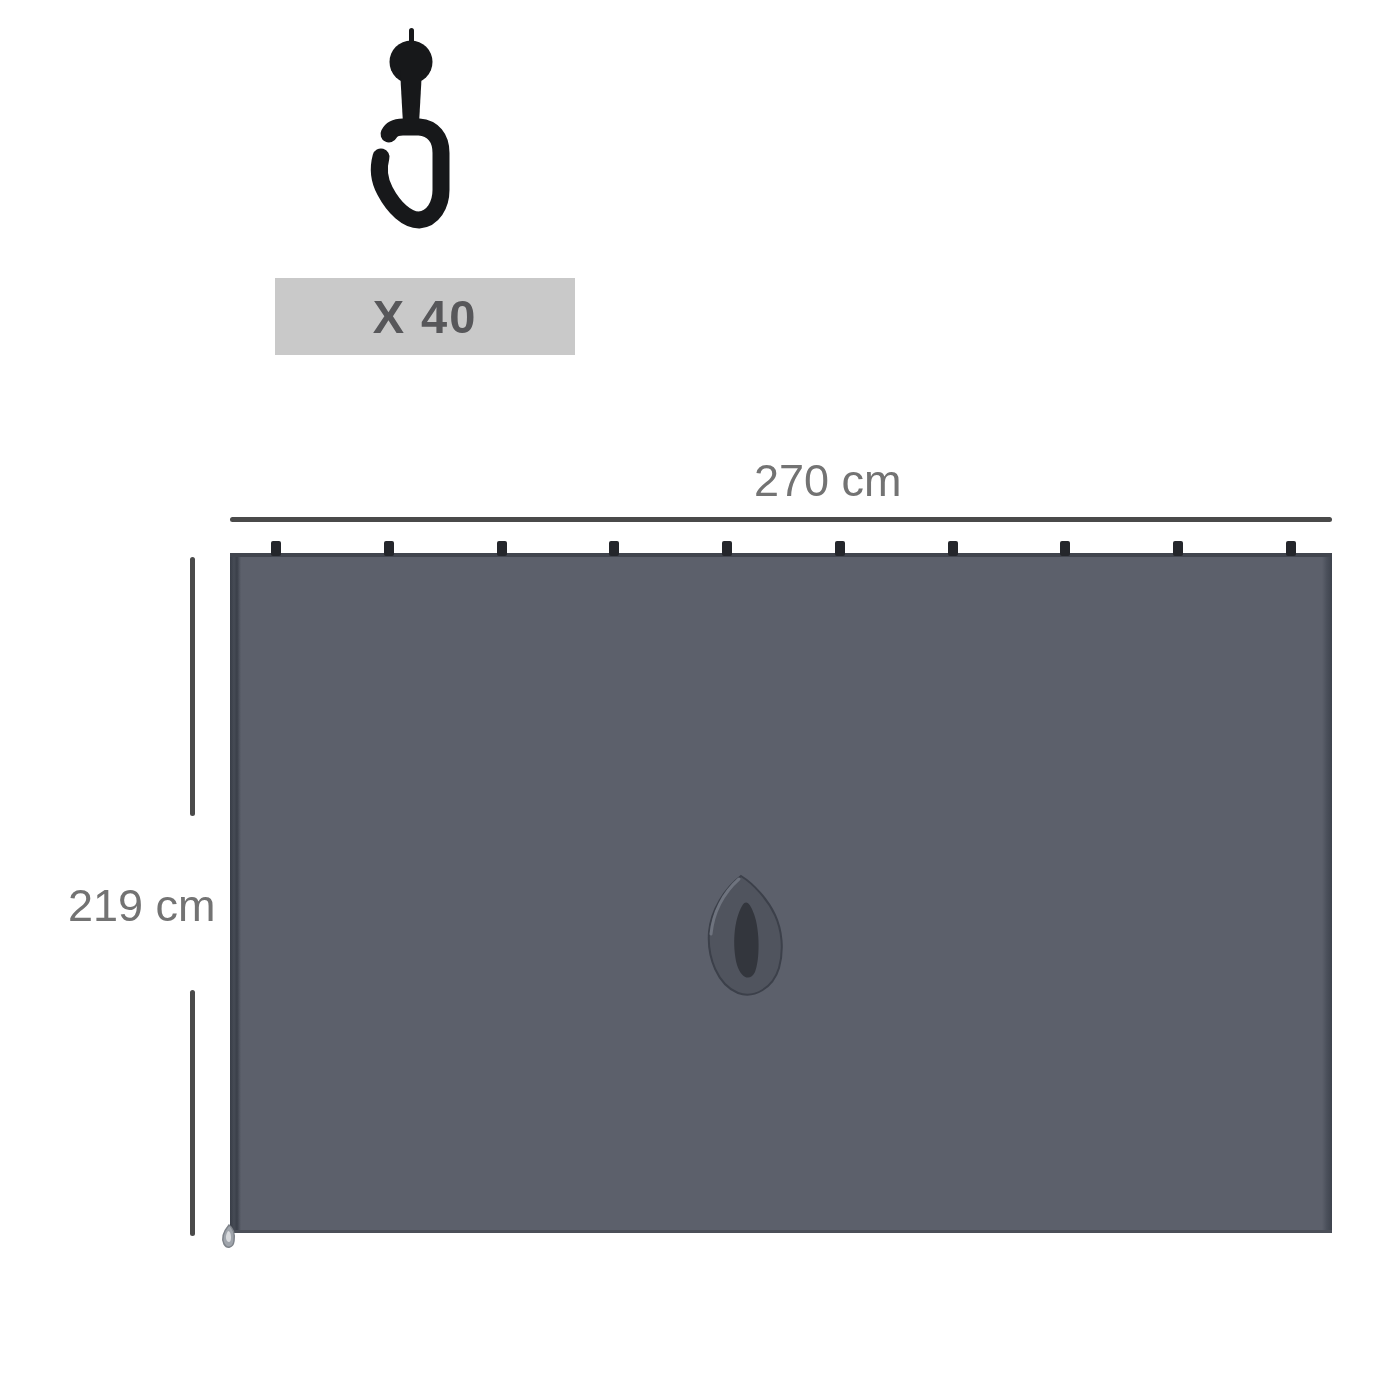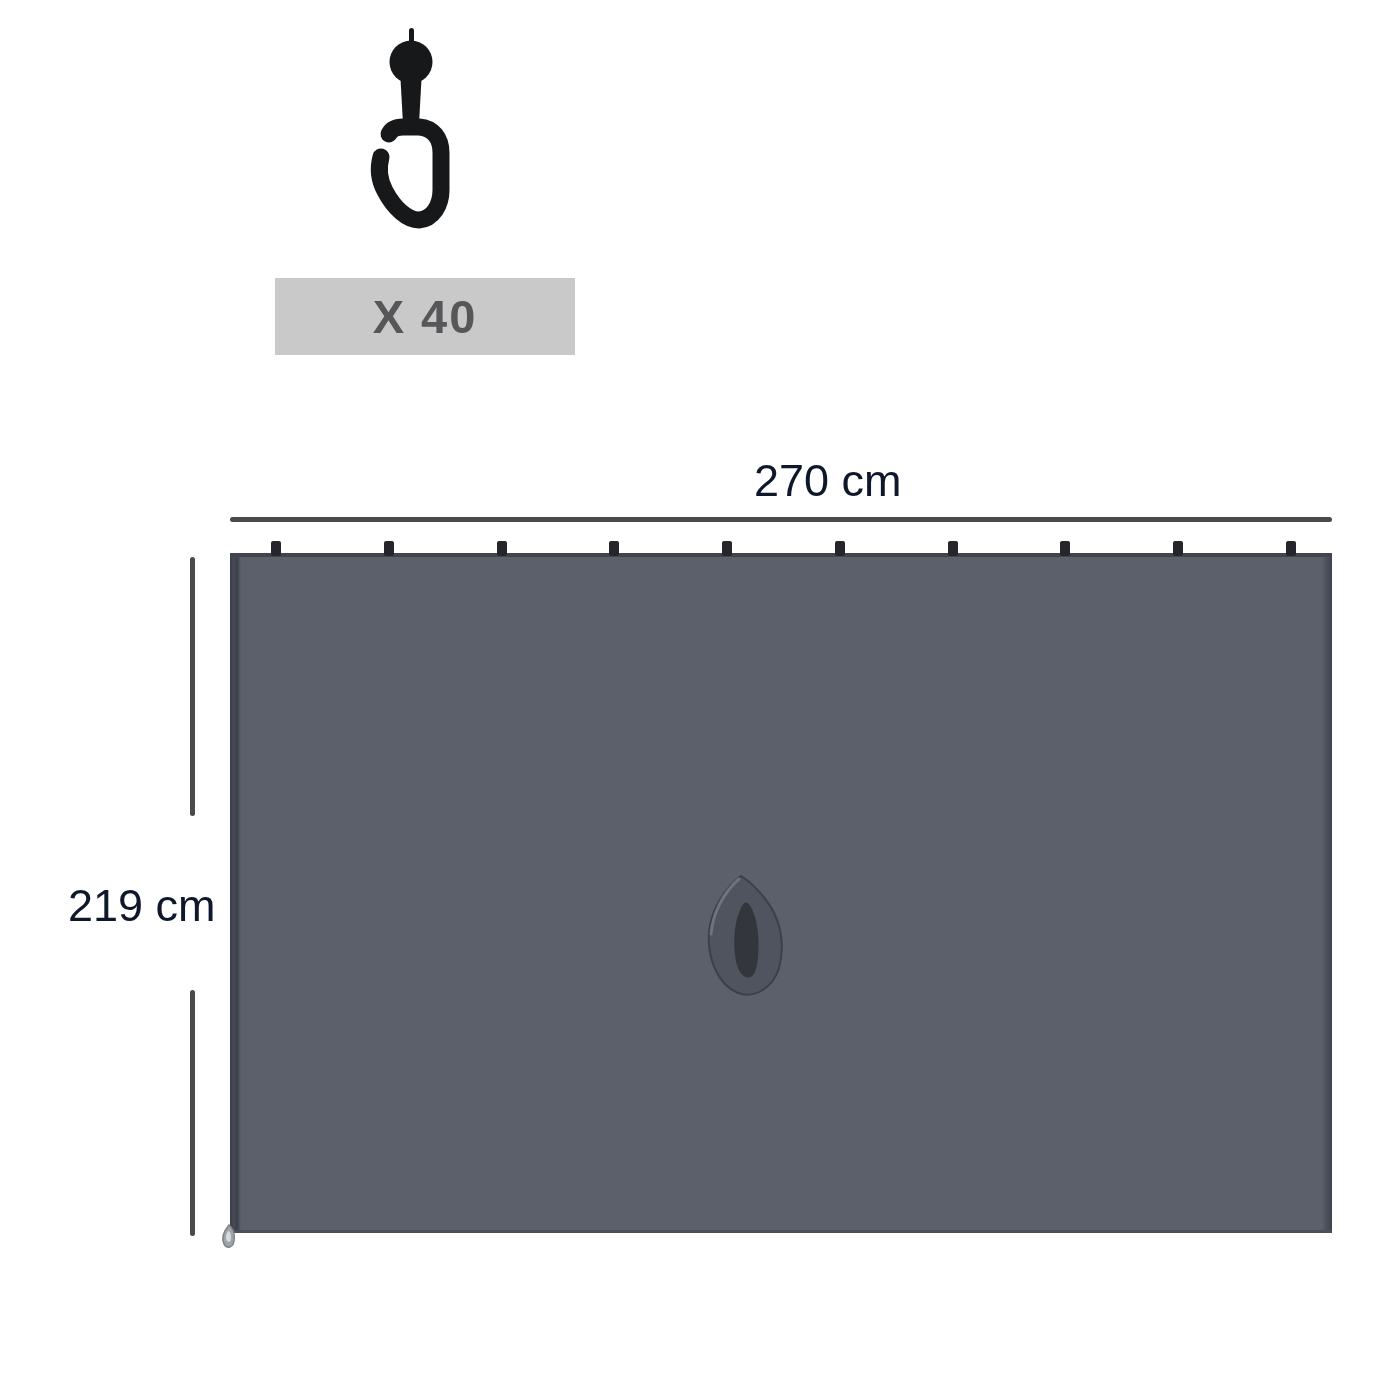--- a/index.html
+++ b/index.html
@@ -16,21 +16,21 @@
   .qty-box{
     position:absolute;left:233px;top:278px;width:300px;height:77px;
     background:#c9c9c9;
     display:flex;align-items:center;justify-content:center;
   }
   .qty-box span{
     font-size:47px;font-weight:700;color:#57575a;letter-spacing:2px;
   }
   
   .dim-label{
-    position:absolute;color:#0f172a;font-size:45px;font-weight:500;
+    position:absolute;color:#737373;font-size:45px;font-weight:500;
     white-space:nowrap;
   }
   .width-label{left:712px;top:455px;}
   .height-label{left:26px;top:880px;}
   .h-line{
     position:absolute;left:188px;top:517px;width:1102px;height:5px;
     background:#4a4a4a;border-radius:3px;
   }
   .v-line{
     position:absolute;left:148px;width:5px;background:#4a4a4a;border-radius:3px;

